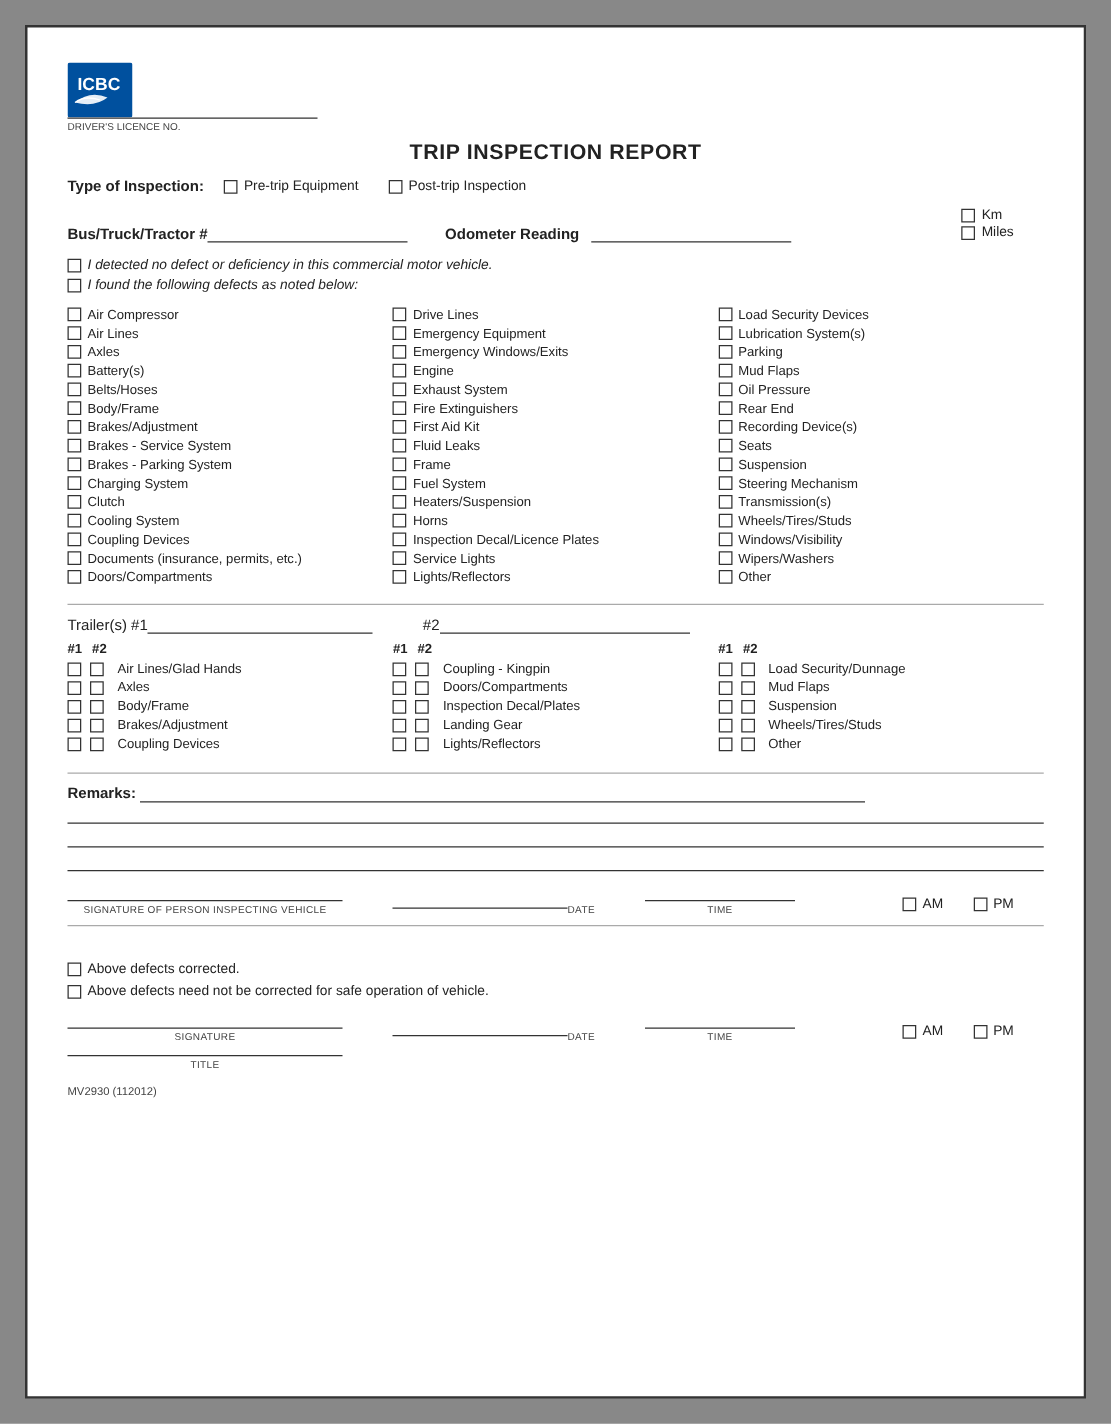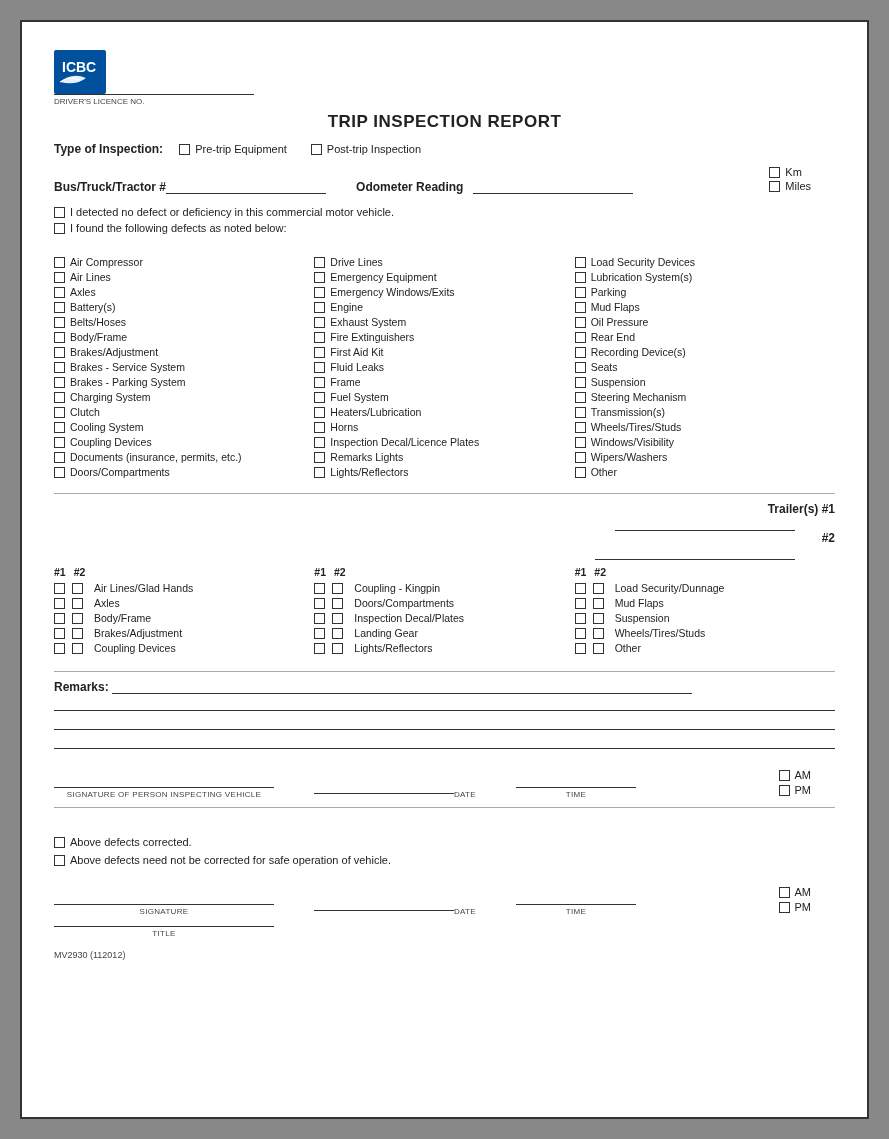--- a/index.html
+++ b/index.html
@@ -96,49 +96,49 @@
     .odometer-field { width: 170px; }
     .km-miles {
       display: flex;
       flex-direction: column;
       margin-left: auto;
       font-weight: normal;
       font-size: 11px;
     }
     .km-miles .check-option { margin-bottom: 2px; }
     .defect-checks {
-      margin-bottom: 22px;
+      margin-bottom: 12px;
+      font-style: italic;
     }
     .defect-checks .check-option {
       margin-bottom: 4px;
       font-size: 11px;
       font-weight: normal;
     }
     .items-grid {
       display: flex;
       gap: 0;
       margin-bottom: 12px;
     }
     .items-col {
       flex: 1;
     }
     .item-row {
       display: flex;
-      align-items: flex-end;
+      align-items: flex-start;
       margin-bottom: 3px;
       font-size: 10.5px;
     }
     .item-row .checkbox { margin-right: 5px; }
     .trailer-row {
       display: flex;
       align-items: flex-end;
       margin-bottom: 6px;
       font-size: 12px;
-      font-weight: bold;
-      flex-direction: column;
+      font-weight: normal;
     }
     .trailer-row .underline-field { width: 180px; margin-right: 40px; }
     .trailers-grid {
       display: flex;
       gap: 0;
       margin-bottom: 14px;
     }
     .trailers-col {
       flex: 1;
     }
@@ -199,21 +199,21 @@
     }
     .sig-date .sig-line { width: 140px; }
     .sig-time {
       display: flex;
       flex-direction: column;
       align-items: center;
     }
     .sig-time .sig-line { width: 120px; }
     .am-pm {
       display: flex;
-      flex-direction: column;
+      flex-direction: row;
       margin-left: auto;
       font-size: 11px;
     }
     .am-pm .check-option { margin-bottom: 3px; }
     .carrier-section { margin-top: 28px; }
     .carrier-title {
       font-size: 13px;
       font-weight: bold;
       margin-bottom: 8px;
     }
@@ -394,33 +394,33 @@
         <div class="item-row">
           <span class="checkbox"></span>
           <span>Frame</span>
         </div>
         <div class="item-row">
           <span class="checkbox"></span>
           <span>Fuel System</span>
         </div>
         <div class="item-row">
           <span class="checkbox"></span>
-          <span>Heaters/Lubrication</span>
+          <span>Heaters/Suspension</span>
         </div>
         <div class="item-row">
           <span class="checkbox"></span>
           <span>Horns</span>
         </div>
         <div class="item-row">
           <span class="checkbox"></span>
           <span>Inspection Decal/Licence Plates</span>
         </div>
         <div class="item-row">
           <span class="checkbox"></span>
-          <span>Remarks Lights</span>
+          <span>Service Lights</span>
         </div>
         <div class="item-row">
           <span class="checkbox"></span>
           <span>Lights/Reflectors</span>
         </div>
       </div>
 
     <div class="items-col" id="col3">
         <div class="item-row">
           <span class="checkbox"></span>

